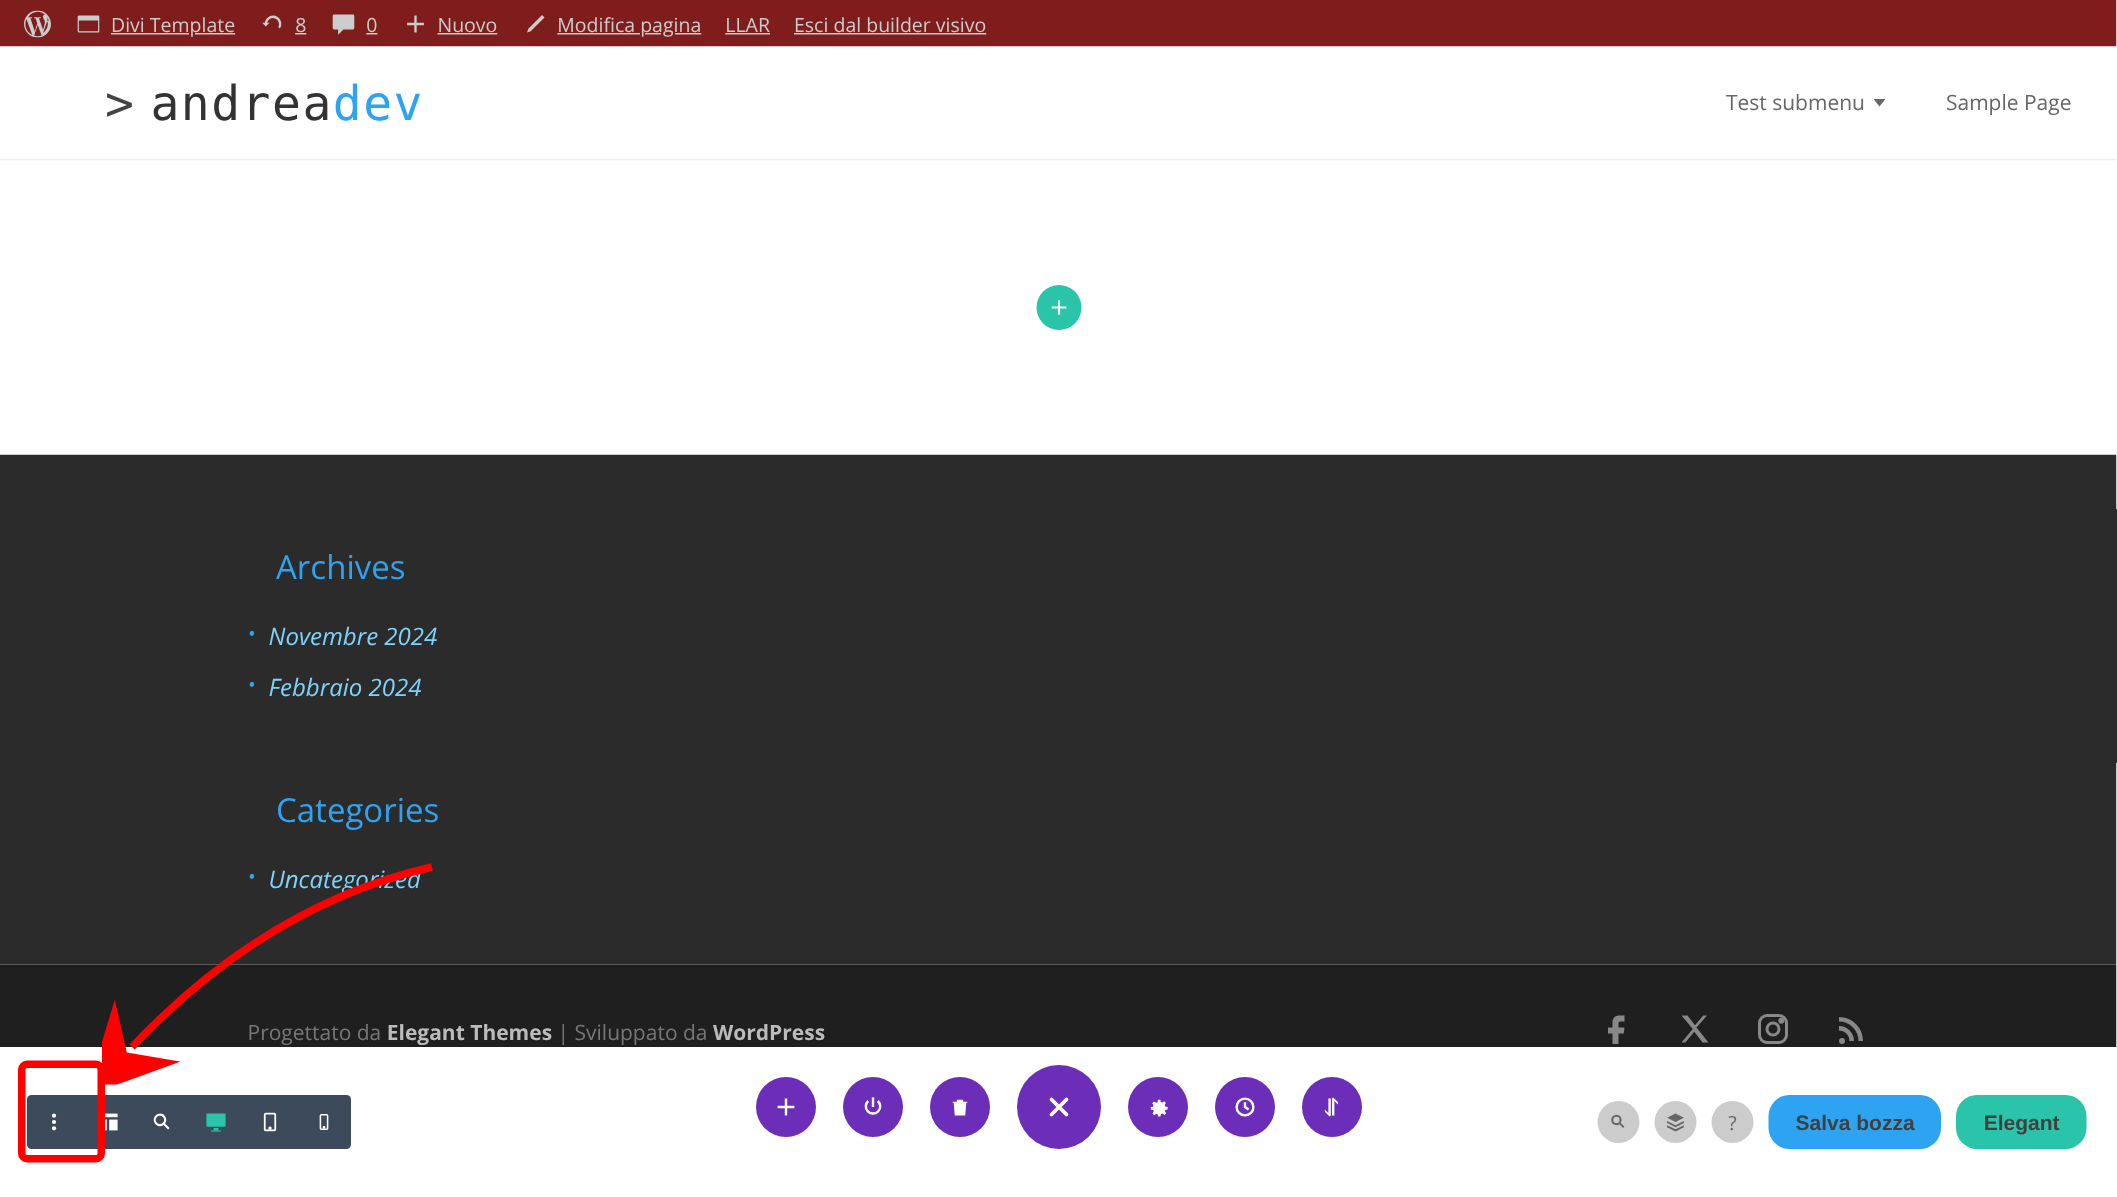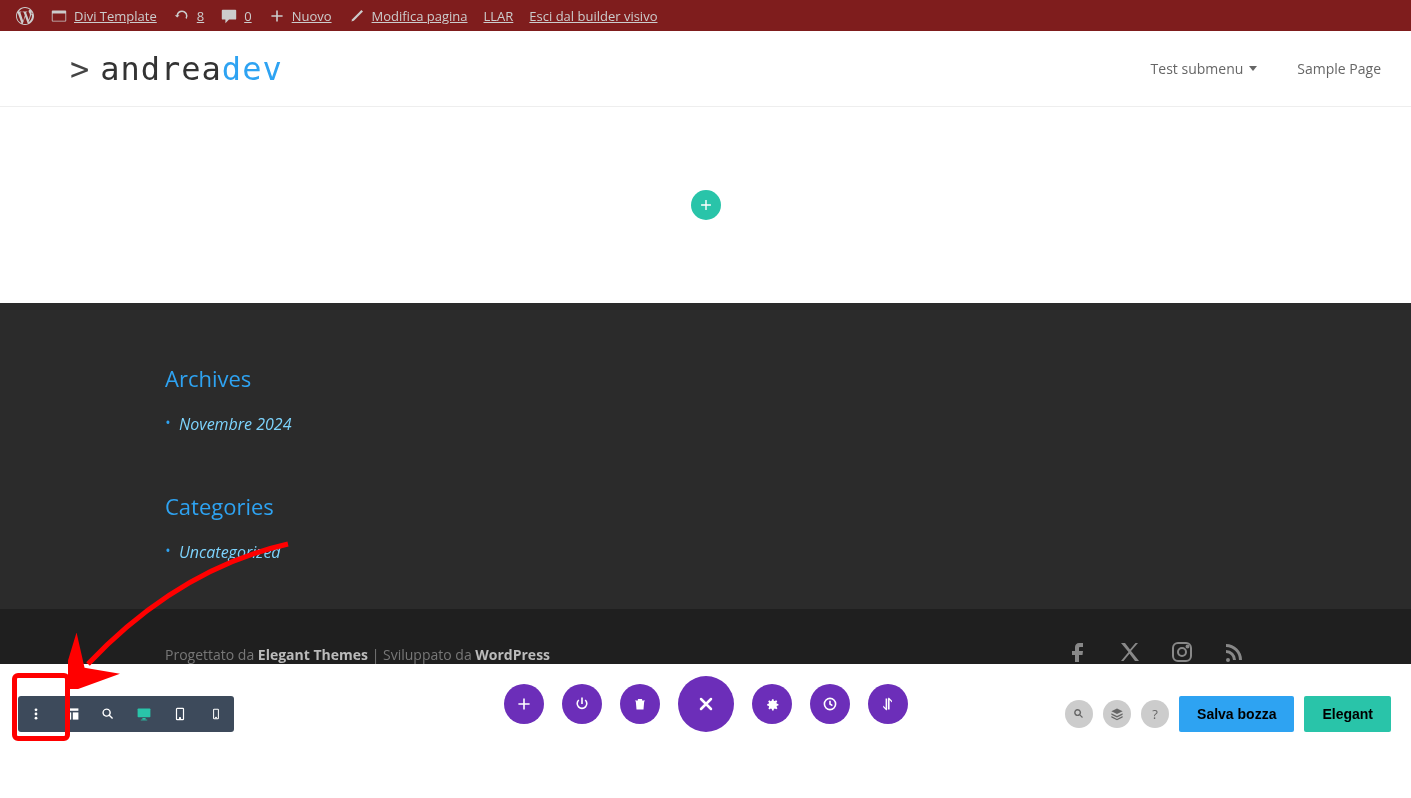--- a/index.html
+++ b/index.html
@@ -22,21 +22,21 @@
 .nav-item { display: flex; align-items: center; gap: 6px; cursor: pointer; }
 .chevron { width: 0; height: 0; border-left: 4px solid transparent; border-right: 4px solid transparent; border-top: 5px solid #666; }
 
 
 .canvas { background: #fff; height: 196px; position: relative; }
 .add-btn { position: absolute; left: 50%; top: 98px; transform: translate(-50%, -50%); width: 30px; height: 30px; border-radius: 50%; background: #29c4a9; color: #fff; font-size: 18px; display: flex; align-items: center; justify-content: center; cursor: pointer; }
 
 
 .footer-dark { background: #2b2b2b; padding: 60px 0 40px; }
 .footer-content { margin-left: 165px; }
-.footer-heading { color: #2ea3f2; font-size: 22px; font-weight: 500; margin-bottom: 14px; }
+.footer-heading { color: #2ea3f2; font-size: 22px; font-weight: 500; margin-bottom: 14px; margin-left: 19px; }
 .footer-list { list-style: none; margin-bottom: 50px; }
 .footer-list li { color: #7dd3fc; font-size: 16px; padding: 6px 0 6px 14px; position: relative; cursor: pointer; font-style: italic; }
 .footer-list li::before { content: "•"; color: #2ea3f2; position: absolute; left: 0; font-size: 14px; }
 
 
 .footer-bottom { background: #1f1f1f; height: 55px; display: flex; align-items: flex-end; justify-content: space-between; padding: 0 165px; }
 .footer-credits { color: #777; font-size: 14px; }
 .footer-credits strong { color: #bbb; font-weight: 700; }
 .social { display: flex; gap: 28px; }
 .social-icon { width: 24px; height: 24px; color: #888; cursor: pointer; }
@@ -56,21 +56,21 @@
 .red-arrow { position: absolute; left: 68px; bottom: 60px; width: 230px; height: 150px; pointer-events: none; z-index: 9; }
 
 
 .center-tools { position: absolute; left: 50%; bottom: 17px; transform: translateX(-50%); display: flex; gap: 18px; align-items: center; }
 .purple-btn { width: 40px; height: 40px; border-radius: 50%; background: #6c2eb9; color: #fff; display: flex; align-items: center; justify-content: center; cursor: pointer; }
 .purple-btn.big { width: 56px; height: 56px; }
 
 
 .right-tools { position: absolute; right: 20px; bottom: 17px; display: flex; gap: 10px; align-items: center; }
 .gray-circle { width: 28px; height: 28px; border-radius: 50%; background: #ccc; color: #666; display: flex; align-items: center; justify-content: center; font-size: 13px; cursor: pointer; }
-.btn { padding: 10px 18px; border-radius: 2px; color: #000000; font-size: 14px; font-weight: 600; cursor: pointer; border: none; }
+.btn { padding: 10px 18px; border-radius: 14px; color: #404040; font-size: 14px; font-weight: 600; cursor: pointer; border: none; }
 .btn-blue { background: #2ea3f2; }
 .btn-green { background: #29c4a9; }
 
 svg { display: block; }
 </style>
 </head>
 <body>
 
 <div class="admin-bar">
   <div class="admin-left">
@@ -151,20 +151,21 @@
         <path d="M9 3h2v6h6v2h-6v6H9v-6H3V9h6z"></path>
       </svg>
   </div>
 </div>
 
 <div class="footer-dark">
   <div class="footer-content">
     <h3 class="footer-heading">Archives</h3>
     <ul class="footer-list">
       <li>Novembre 2024</li>
+      <li>Febbraio 2024</li>
     </ul>
     <h3 class="footer-heading">Categories</h3>
     <ul class="footer-list" style="margin-bottom:0">
       <li>Uncategorized</li>
     </ul>
   </div>
 </div>
 
 <div class="footer-bottom">
   <div class="footer-credits">

